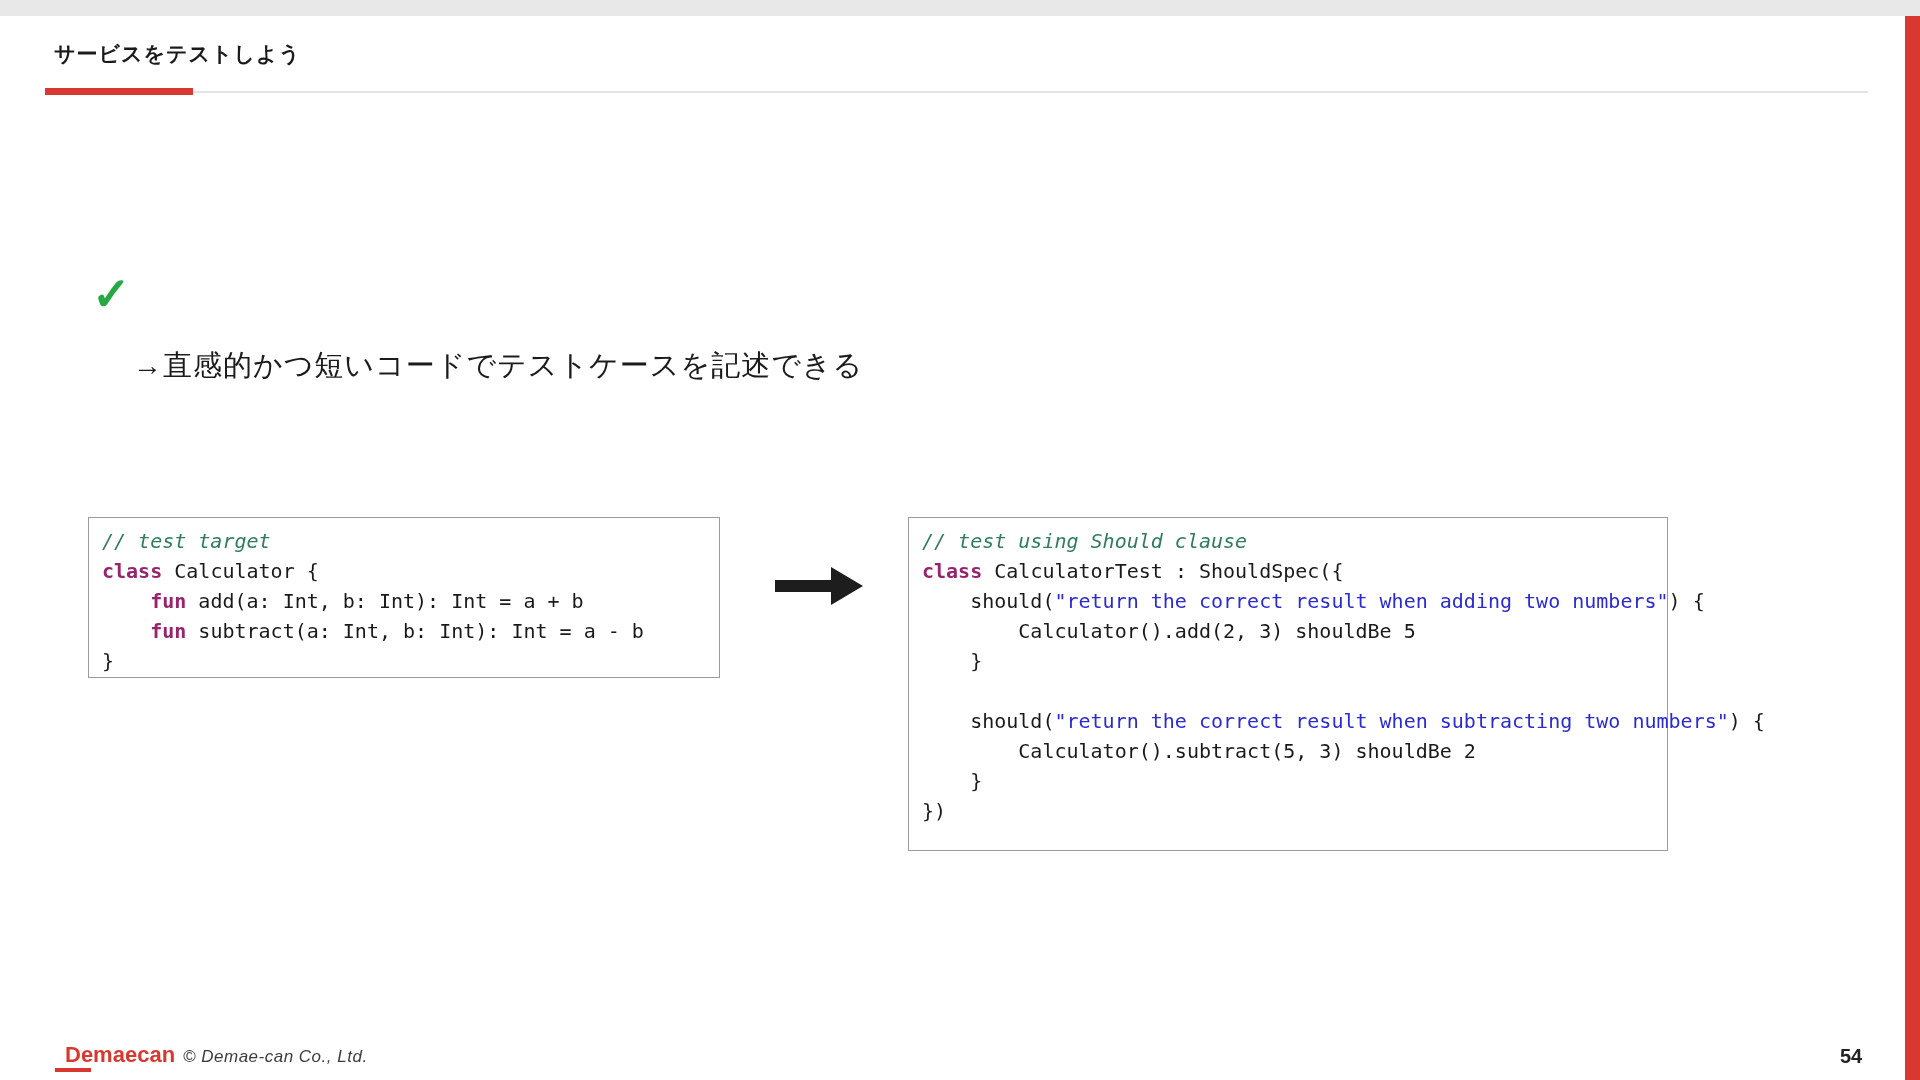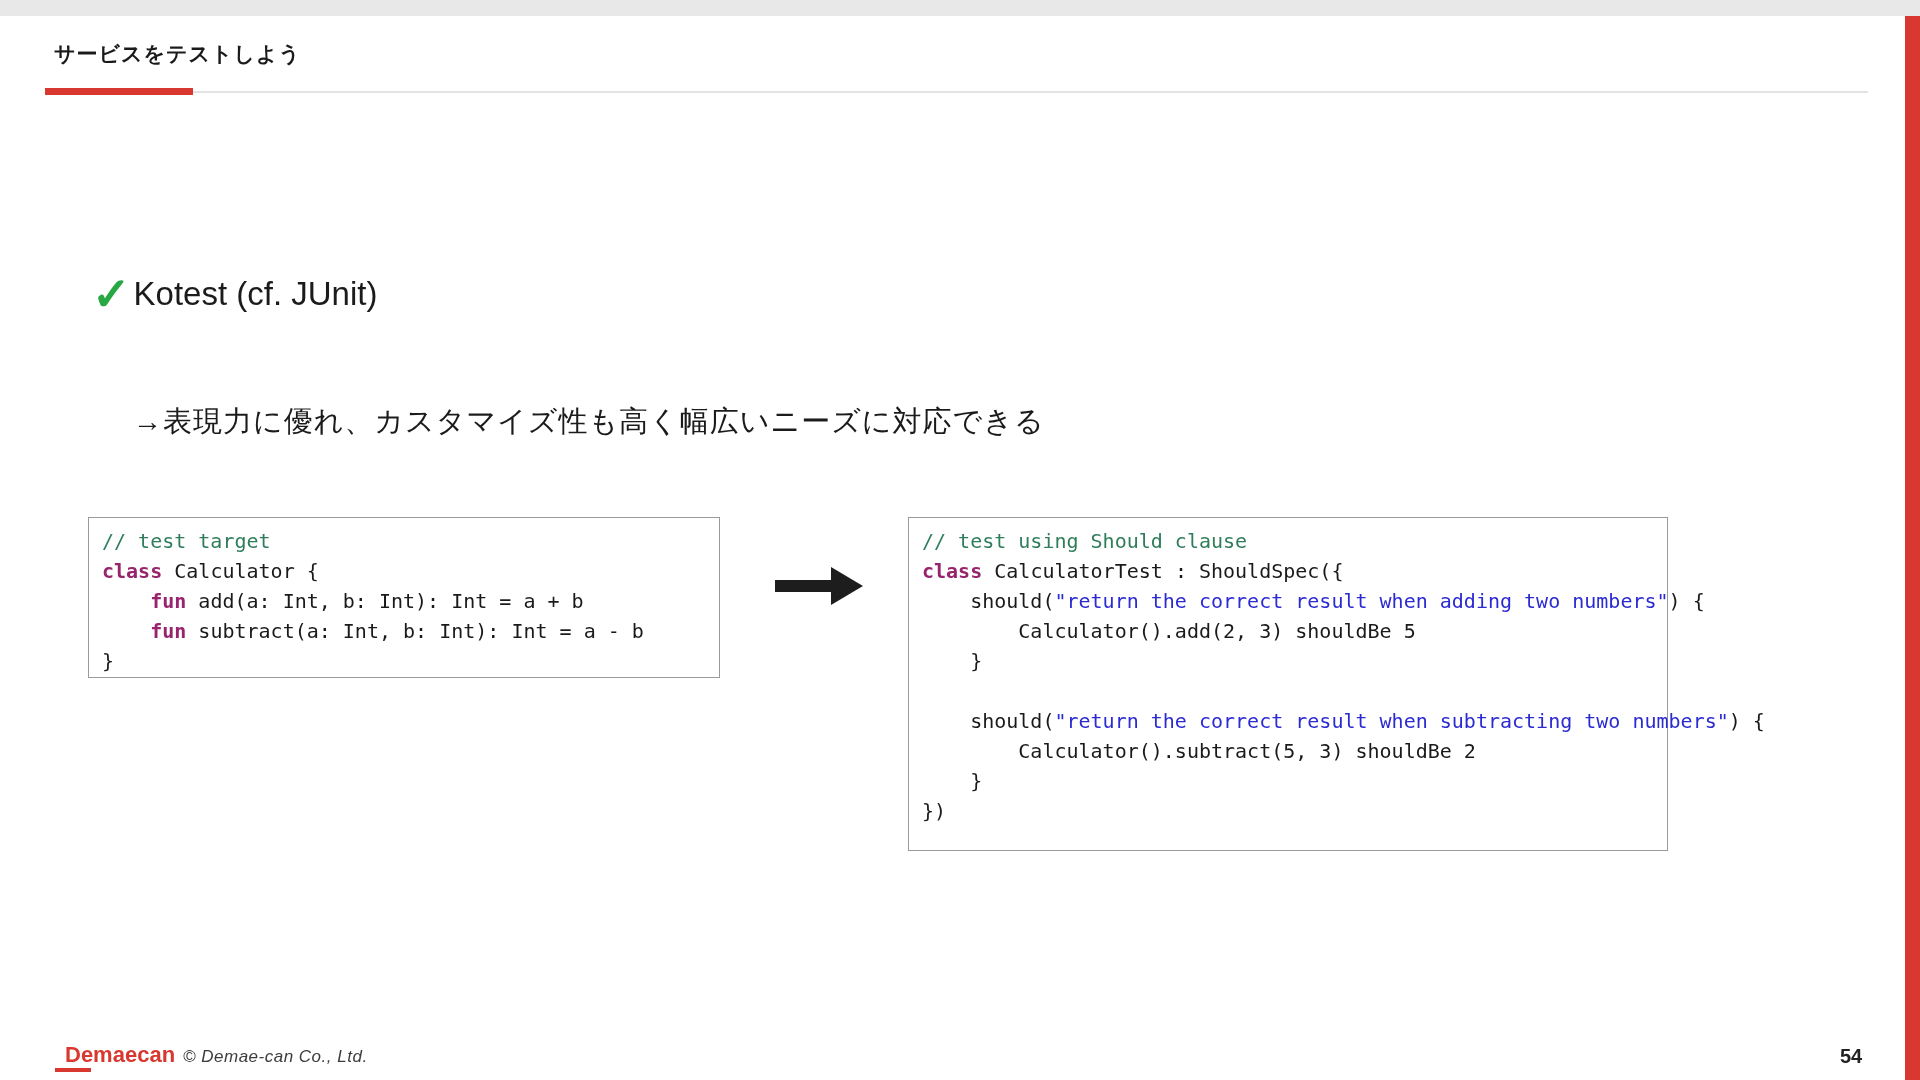--- a/index.html
+++ b/index.html
@@ -31,21 +31,21 @@
   .point-1{top:330px;}
   .point-2{top:386px;}
   .code-box{
     position:absolute;border:1px solid #9b9b9b;background:#ffffff;
     font-family:"DejaVu Sans Mono","Liberation Mono",monospace;
     font-size:20px;line-height:30px;padding:8px 13px;white-space:pre;
     color:#1a1a1a;box-sizing:border-box;
   }
   .code-box-left{left:88px;top:481px;width:632px;height:161px;}
   .code-box-right{left:908px;top:481px;width:760px;height:334px;}
-  .tok-c{color:var(--comment);}
+  .tok-c{color:var(--comment);font-style:italic;}
   .tok-k{color:var(--keyword);font-weight:bold;}
   .tok-s{color:var(--string);}
   .arrow{position:absolute;left:775px;top:551px;width:88px;height:38px;}
   .arrow-shaft{position:absolute;left:0;top:13px;width:60px;height:12px;background:#1d1d1d;}
   .arrow-head{
     position:absolute;left:56px;top:0;width:0;height:0;
     border-top:19px solid transparent;border-bottom:19px solid transparent;
     border-left:32px solid #1d1d1d;
   }
   .footer-logo{
@@ -68,24 +68,23 @@
 
 <div class="slide">
 
   <div class="header-label">サービスをテストしよう</div>
   <div class="rule-gray"></div>
   <div class="rule-red"></div>
 
 
   <div class="kotest-row">
     <span class="check-icon">✓</span>
-    <span class="kotest-text">Kotest (cf. JUnit)</span>
   </div>
 
-  <div class="point point-2">→表現力に優れ、カスタマイズ性も高く幅広いニーズに対応できる</div>
+  <div class="point point-1">→直感的かつ短いコードでテストケースを記述できる</div>
 
   <pre class="code-box code-box-left"><span class="tok-c">// test target</span>
 <span class="tok-k">class</span><span> Calculator {</span>
 <span>    </span><span class="tok-k">fun</span><span> add(a: Int, b: Int): Int = a + b</span>
 <span>    </span><span class="tok-k">fun</span><span> subtract(a: Int, b: Int): Int = a - b</span>
 <span>}</span></pre>
 
   <div class="arrow">
     <div class="arrow-shaft"></div>
     <div class="arrow-head"></div>

